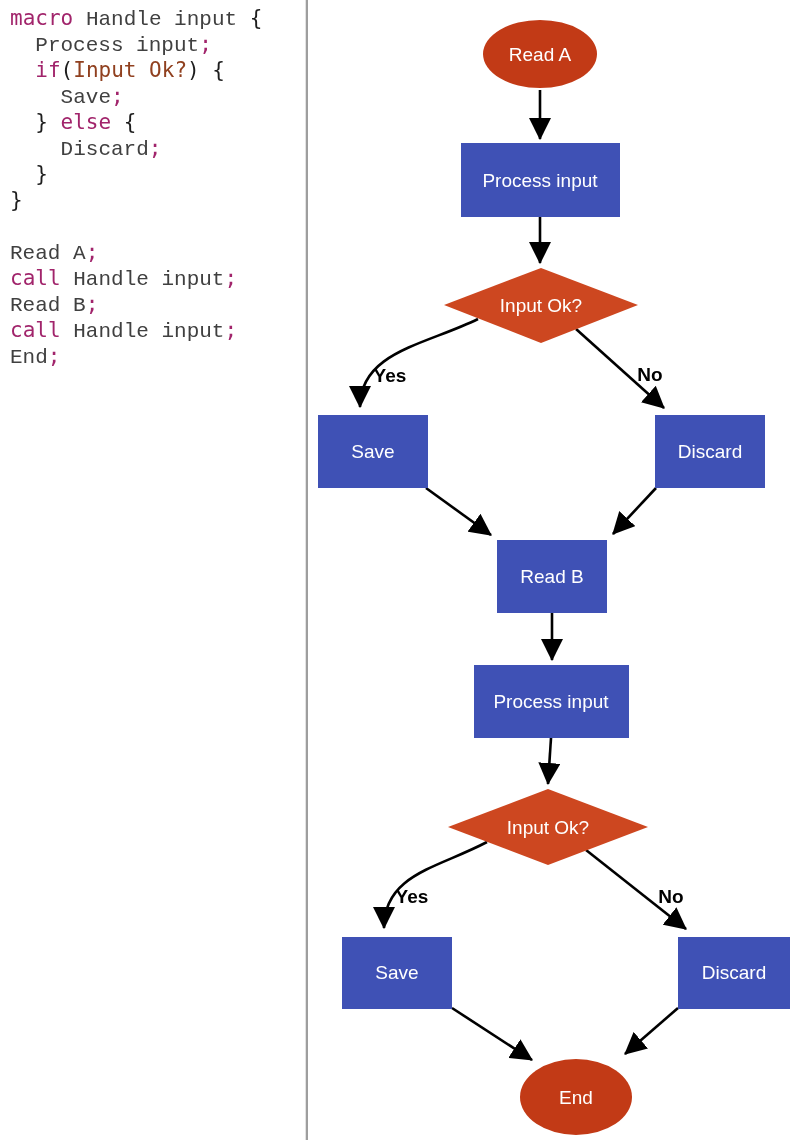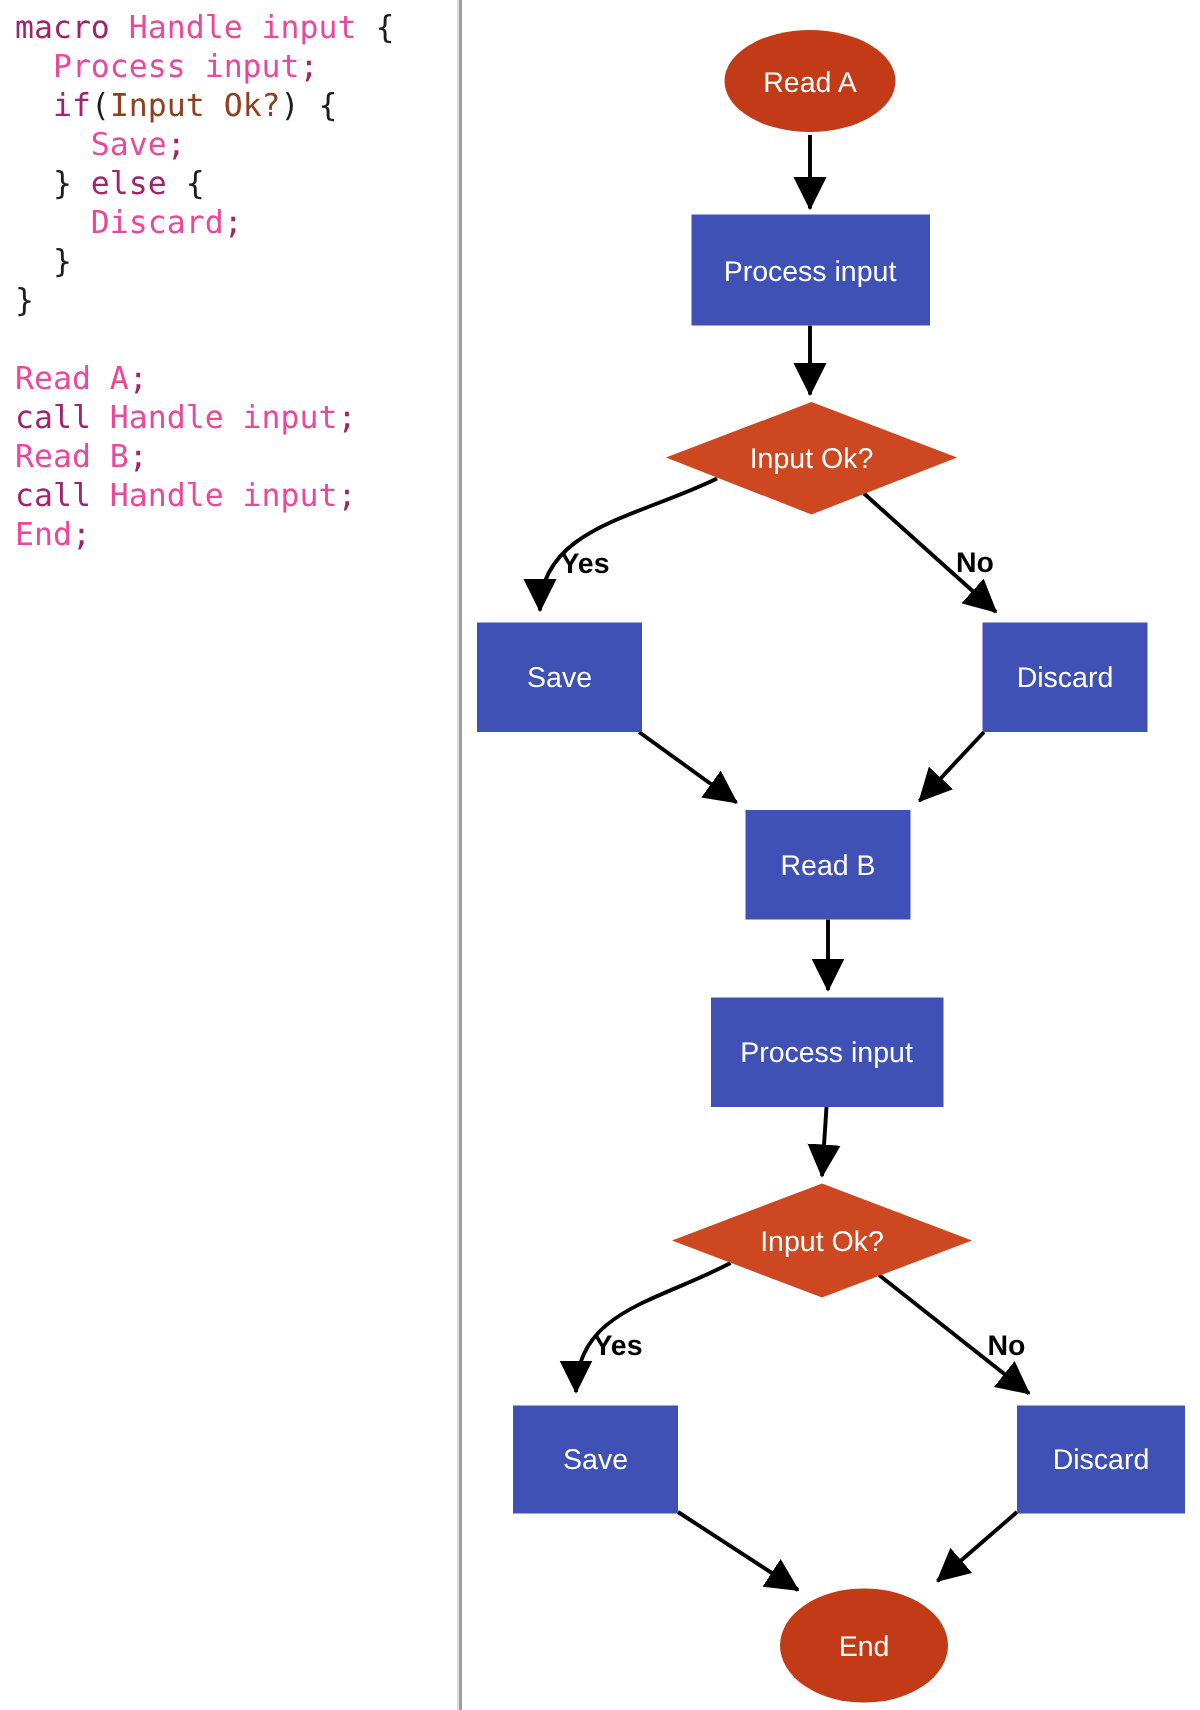--- a/index.html
+++ b/index.html
@@ -7,21 +7,21 @@
     width:800px;height:1140px;background:#ffffff;position:relative;overflow:hidden;
     font-family:"Liberation Sans",sans-serif;
   }
   .code-pane{
     position:absolute;left:10px;top:5px;margin:0;
     font-family:"DejaVu Sans Mono",monospace;
     font-size:21px;line-height:26px;white-space:pre;
   }
   .code-line{height:26px;}
   .tok-kw{color:#a1246b;text-align:right;}
-  .tok-id{color:#ec4899;}
+  .tok-id{color:#404040;font-family:Liberation Mono, monospace;}
   .tok-cond{color:#90401f;}
   .tok-pu{color:#1d1d1d;}
   .divider{
     position:absolute;left:305px;top:0;width:2px;height:1140px;
     background:#9e9e9e;border-left:1px solid #e3e3e3;cursor:col-resize;
   }
   .chart-pane{position:absolute;left:0;top:0;}
   .node-label{font-family:"Liberation Sans",sans-serif;font-size:19px;}
   .edge-label{font-family:"Liberation Sans",sans-serif;font-size:19px;font-weight:bold;}
   .edge{fill:none;stroke-width:2.6px;}

